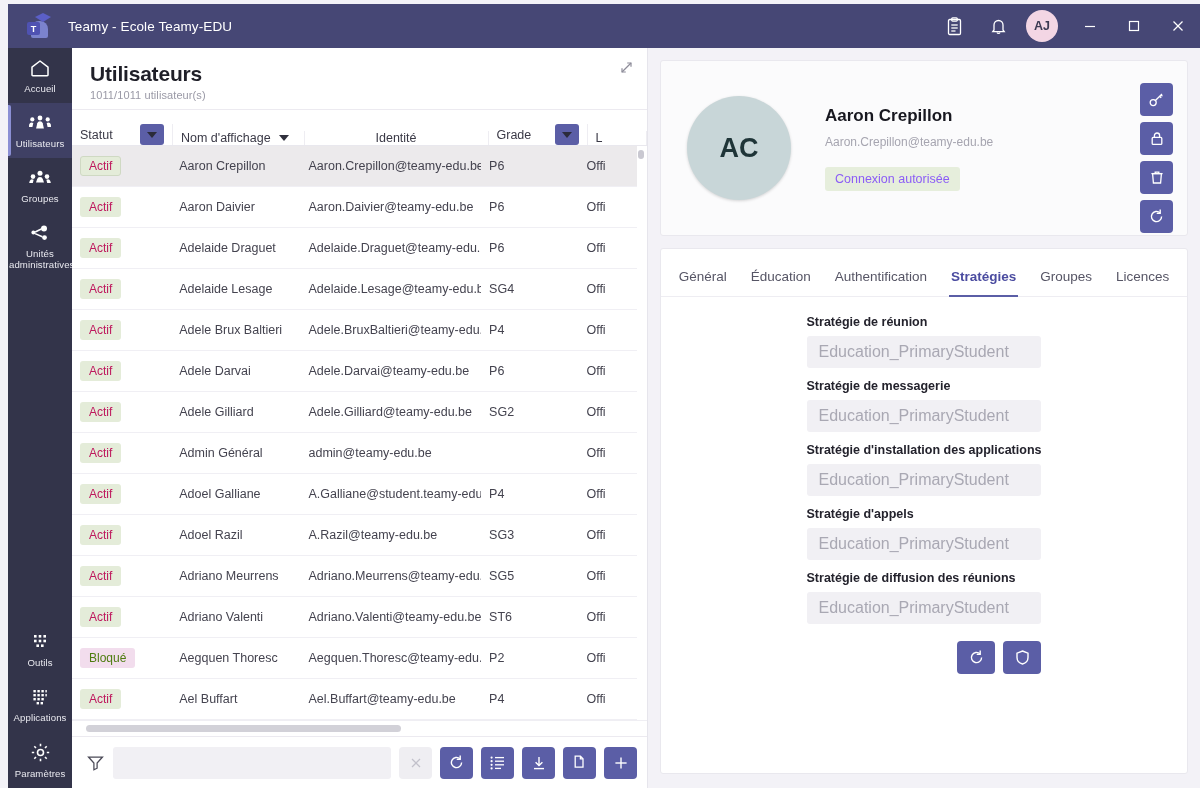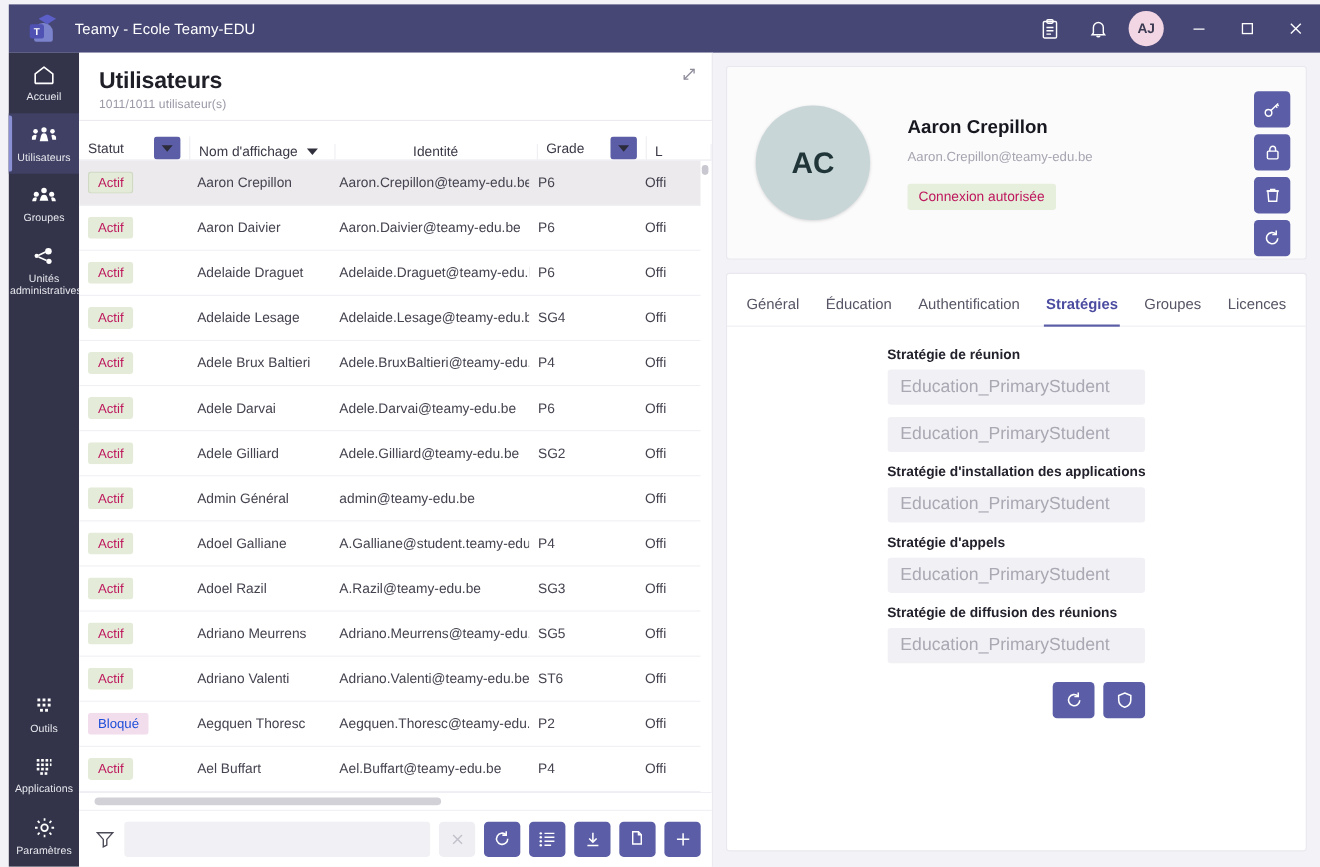--- a/index.html
+++ b/index.html
@@ -173,21 +173,21 @@
   .td.c-statut  { width: 102px; }
   .td.c-nom     { width: 133px; }
   .td.c-identite{ width: 186px; }
   .td.c-grade   { width: 100px; }
   .td.c-lic     { width: 60px; color: #44434f; }
   .badge {
     display: inline-block; padding: 3px 9px; border-radius: 3px;
     font-size: 12px; line-height: 14px;
   }
   .badge.actif   { background: #e4ecd9; color: #be185d; }
-  .badge.bloque  { background: #f2dded; color: #1d4ed8; text-align: center; }
+  .badge.bloque  { background: #f2dded; color: #4d7c0f; text-align: center; }
   .trow.selected .badge.actif { border: 1px solid #cfd9c3; padding: 2px 8px; }
 
   
   .v-scroll {
     position: absolute; right: 2px; top: 0; bottom: 0; width: 8px;
   }
   .v-scroll .thumb {
     position: absolute; left: 1px; top: 4px; width: 6px; height: 9px;
     background: #c9c8d1; border-radius: 4px;
   }
@@ -250,21 +250,21 @@
     display: flex; align-items: center; justify-content: center;
     color: #1f3538; font-size: 27px; font-weight: bold;
     flex: none;
     box-shadow: 0 1px 3px rgba(0,0,0,.16);
   }
   .id-text { margin-left: 34px; }
   .id-name { font-size: 17px; font-weight: bold; color: #17171f; }
   .id-mail { font-size: 12px; color: #a6a5b0; margin-top: 9px; }
   .id-badge {
     display: inline-block; margin-top: 18px;
-    background: #e6eedc; color: #be185d;
+    background: #e6eedc; color: #8b5cf6;
     font-size: 12.5px; padding: 5px 10px; border-radius: 3px;
   }
   .id-actions {
     position: absolute; right: 14px; top: 22px;
     display: flex; flex-direction: column; gap: 6px;
   }
   .act-btn {
     width: 33px; height: 33px; border-radius: 4px;
     background: #5b5ea6; color: #ffffff;
     display: flex; align-items: center; justify-content: center;
@@ -696,21 +696,21 @@
             <div class="tab">Général</div>
             <div class="tab">Éducation</div>
             <div class="tab">Authentification</div>
             <div class="tab active">Stratégies</div>
             <div class="tab">Groupes</div>
             <div class="tab">Licences</div>
           </div>
         <div class="tab-body">
           <div id="fields">
               <div class="field"><div class="field-label">Stratégie de réunion</div><input class="field-input" placeholder="Education_PrimaryStudent" readonly="" style=""></div>
-              <div class="field"><input class="field-input" placeholder="Education_PrimaryStudent" readonly="" style=""></div>
+              <div class="field"><div class="field-label">Stratégie de messagerie</div><input class="field-input" placeholder="Education_PrimaryStudent" readonly="" style=""></div>
               <div class="field"><div class="field-label">Stratégie d'installation des applications</div><input class="field-input" placeholder="Education_PrimaryStudent" readonly="" style=""></div>
               <div class="field"><div class="field-label">Stratégie d'appels</div><input class="field-input" placeholder="Education_PrimaryStudent" readonly="" style=""></div>
               <div class="field"><div class="field-label">Stratégie de diffusion des réunions</div><input class="field-input" placeholder="Education_PrimaryStudent" readonly="" style=""></div>
             </div>
           <div class="form-actions">
             <button class="form-btn">
               <svg width="17" height="17" viewBox="0 0 17 17" fill="none" stroke="#fff" stroke-width="1.4">
                 <path d="M13.6 8.5a5.1 5.1 0 1 1-1.6-3.7"></path>
                 <polyline points="12.2,1.6 12.2,5.2 8.7,5.2"></polyline>
               </svg>

